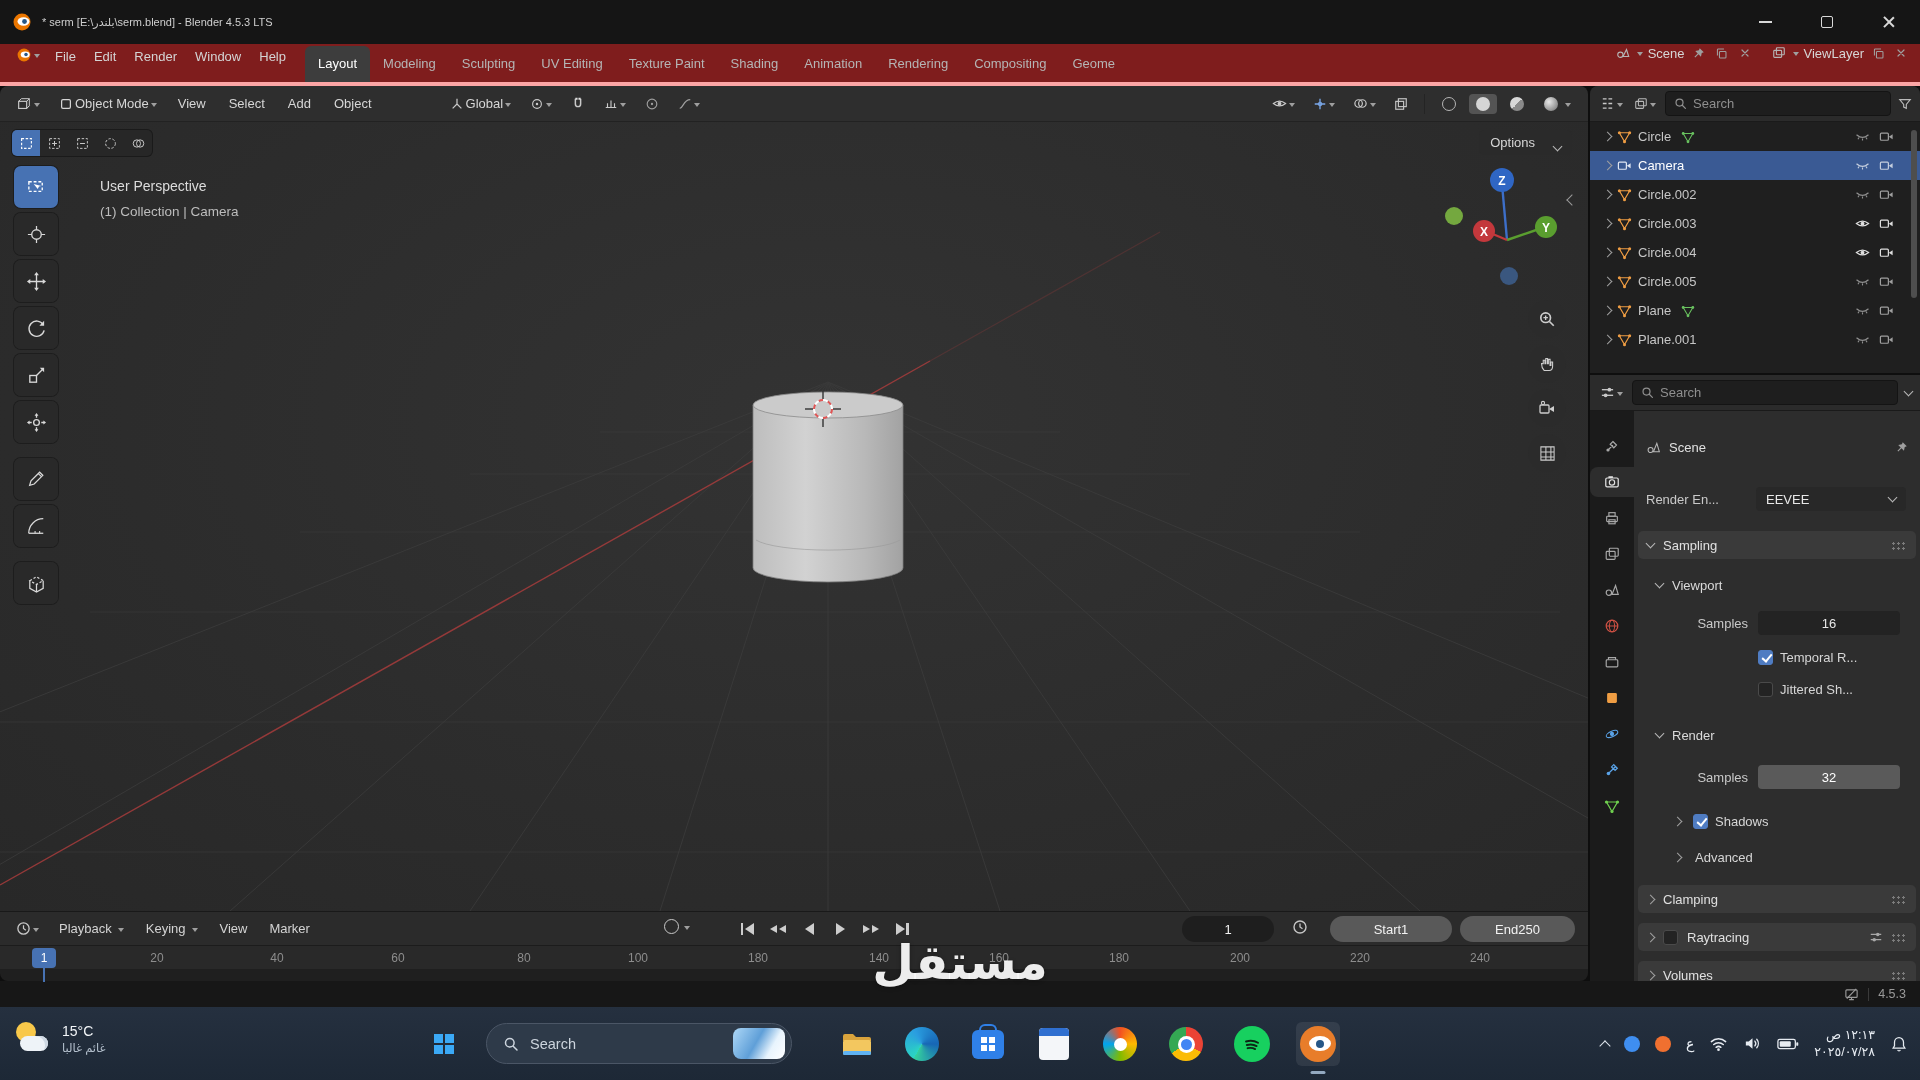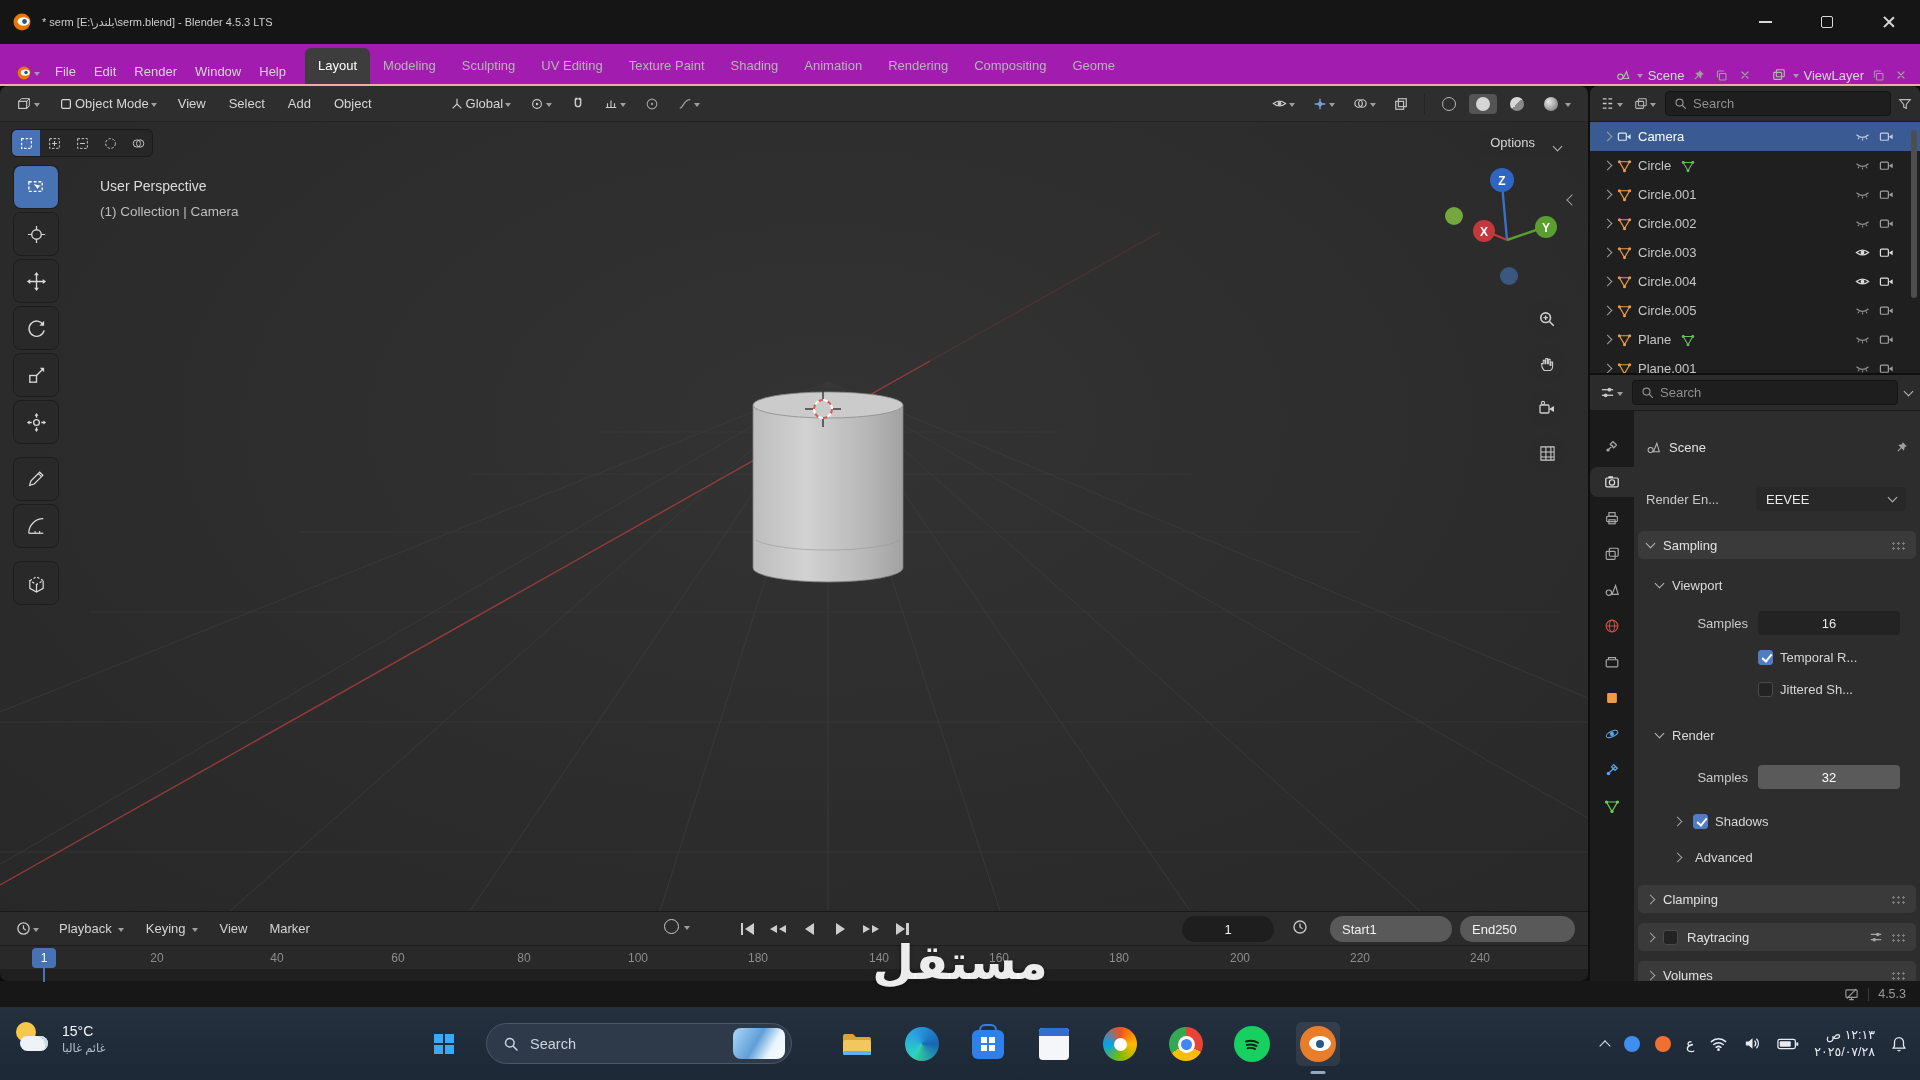--- a/index.html
+++ b/index.html
@@ -12,21 +12,21 @@
   .title{color:#cfcfcf;font-size:11px}
   .winctl{margin-left:auto;display:flex;height:100%}
   .winbtn{width:62px;display:flex;align-items:center;justify-content:center}
   .ic-min{width:13px;height:2px;background:#d8d8d8}
   .ic-max{width:12px;height:12px;border:1.5px solid #d8d8d8;border-radius:2px}
   .ic-close{position:relative;width:14px;height:14px}
   .ic-close::before,.ic-close::after{content:"";position:absolute;left:6px;top:0;width:1.6px;height:14px;background:#d8d8d8}
   .ic-close::before{transform:rotate(45deg)}.ic-close::after{transform:rotate(-45deg)}
 
   
-  .menubar{height:42px;background:#a21caf;display:flex;align-items:flex-end;padding:0 10px;border-bottom:2px solid #fca5a5}
+  .menubar{height:42px;background:#7f1d1d;display:flex;align-items:flex-start;padding:0 10px;border-bottom:4px solid #fca5a5}
   .mitem{padding:5px 9px;border-radius:4px;color:#d4d4d4}
   .wstabs{display:flex;align-items:flex-end;height:100%;margin-left:10px}
   .wstab{padding:10px 13px 11px;color:#b5b5b5;border-radius:6px 6px 0 0;white-space:nowrap}
   .wstab.active{background:#3d3d3d;color:#fff}
   .idblock{display:flex;align-items:center;gap:5px;margin-left:16px;color:#d6d6d6;white-space:nowrap}
   .idblock .ib{display:flex;align-items:center;justify-content:center;width:18px;height:18px;color:#b5b5b5}
 
   
   .dt{width:0;height:0;border:3.5px solid transparent;border-top:4.5px solid #9f9f9f;margin-top:5px}
   .cd{width:7px;height:7px;border-right:1.6px solid #b9b9b9;border-bottom:1.6px solid #b9b9b9;transform:rotate(45deg);margin-top:-3px}
@@ -67,21 +67,21 @@
   .tpbtn{width:24px;height:24px;display:flex;align-items:center;justify-content:center;gap:1.5px}
   .tl{width:0;height:0;border-top:6px solid transparent;border-bottom:6px solid transparent;border-right:9px solid #cdcdcd}
   .tr{width:0;height:0;border-top:6px solid transparent;border-bottom:6px solid transparent;border-left:9px solid #cdcdcd}
   .tls{border-top-width:4.5px;border-bottom-width:4.5px;border-right-width:7px}
   .trs{border-top-width:4.5px;border-bottom-width:4.5px;border-left-width:7px}
   .tbar{width:2.5px;height:12px;background:#cdcdcd}
   .autokey{position:absolute;left:664px;top:7px;display:flex;align-items:center;gap:5px}
   .akc{width:15px;height:15px;border-radius:50%;border:1.7px solid #c9c9c9}
   .framefld{position:absolute;left:1182px;top:4px;width:92px;height:26px;background:#1e1e1e;border-radius:13px;display:flex;align-items:center;justify-content:center;color:#f0f0f0}
   .clkbtn{position:absolute;left:1292px;top:7px;color:#c5c5c5}
-  .sefld{position:absolute;top:4px;height:26px;background:#595959;border-radius:13px;display:flex;align-items:center;justify-content:flex-start;padding:0 12px;color:#f2f2f2}
+  .sefld{position:absolute;top:4px;height:26px;background:#595959;border-radius:13px;display:flex;align-items:center;justify-content:center;padding:0 12px;color:#f2f2f2}
   .ruler{height:36px;background:linear-gradient(#292929 0,#292929 23px,#1f1f1f 23px);position:relative;border-radius:0 0 8px 8px;border-top:1px solid #1c1c1c}
   .tick{position:absolute;top:5px;transform:translateX(-50%);color:#8d8d8d;font-size:12px}
   .cfbadge{position:absolute;left:32px;top:2px;width:24px;height:20px;background:#4772b3;border-radius:4px;color:#fff;display:flex;align-items:center;justify-content:center;font-size:12px}
   .playline{position:absolute;left:43px;top:22px;width:2px;height:14px;background:#4772b3}
 
   
   .sidebar{width:330px;display:flex;flex-direction:column;gap:2px}
   .outliner{height:287px;background:#1f1f1f;border-radius:8px 8px 0 0;overflow:hidden;position:relative}
   .panelhdr{height:36px;background:#2b2b2b;display:flex;align-items:center;gap:7px;padding:0 8px;border-bottom:1px solid #1a1a1a}
   .spill{flex:1;display:flex;align-items:center;gap:6px;background:#1e1e1e;border:1px solid #141414;border-radius:4px;height:25px;padding:0 8px;color:#8f8f8f}
@@ -723,64 +723,49 @@
             <span>Search</span>
           </div>
           <div>
               <svg width="14" height="14" color="#b9b9b9">
                 <use href="#s-funnel"></use>
               </svg>
             </div>
         </div>
 
         <div>
+          <div class="orow">
+            <div class="cr"></div>
+            <svg width="15" height="15" color="#ef9d43">
+                <use href="#s-mesh"></use>
+              </svg>
+            <span>Circle</span>
+            <svg width="14" height="14" color="#69c25f" style="margin-left:4px">
+                <use href="#s-mesh"></use>
+              </svg>
+            <div class="oric">
+                <svg width="15" height="15" color="#909090">
+                  <use href="#s-eyec"></use>
+                </svg>
+                <svg width="15" height="15" color="#9f9f9f">
+                  <use href="#s-camr"></use>
+                </svg>
+              </div>
+          </div>
           <div class="orow sel">
             <div class="cr"></div>
             <svg width="15" height="15" color="#dfe6f2">
                 <use href="#s-camr"></use>
               </svg>
             <span>Camera</span>
             <div class="oric">
                 <svg width="15" height="15" color="#c4cede">
                   <use href="#s-eyec"></use>
                 </svg>
                 <svg width="15" height="15" color="#c4cede">
-                  <use href="#s-camr"></use>
-                </svg>
-              </div>
-          </div>
-          <div class="orow">
-            <div class="cr"></div>
-            <svg width="15" height="15" color="#ef9d43">
-                <use href="#s-mesh"></use>
-              </svg>
-            <span>Circle</span>
-            <svg width="14" height="14" color="#69c25f" style="margin-left:4px">
-                <use href="#s-mesh"></use>
-              </svg>
-            <div class="oric">
-                <svg width="15" height="15" color="#909090">
-                  <use href="#s-eyec"></use>
-                </svg>
-                <svg width="15" height="15" color="#9f9f9f">
-                  <use href="#s-camr"></use>
-                </svg>
-              </div>
-          </div>
-          <div class="orow">
-            <div class="cr"></div>
-            <svg width="15" height="15" color="#ef9d43">
-                <use href="#s-mesh"></use>
-              </svg>
-            <span>Circle.001</span>
-            <div class="oric">
-                <svg width="15" height="15" color="#909090">
-                  <use href="#s-eyec"></use>
-                </svg>
-                <svg width="15" height="15" color="#9f9f9f">
                   <use href="#s-camr"></use>
                 </svg>
               </div>
           </div>
           <div class="orow">
             <div class="cr"></div>
             <svg width="15" height="15" color="#ef9d43">
                 <use href="#s-mesh"></use>
               </svg>
             <span>Circle.002</span>

